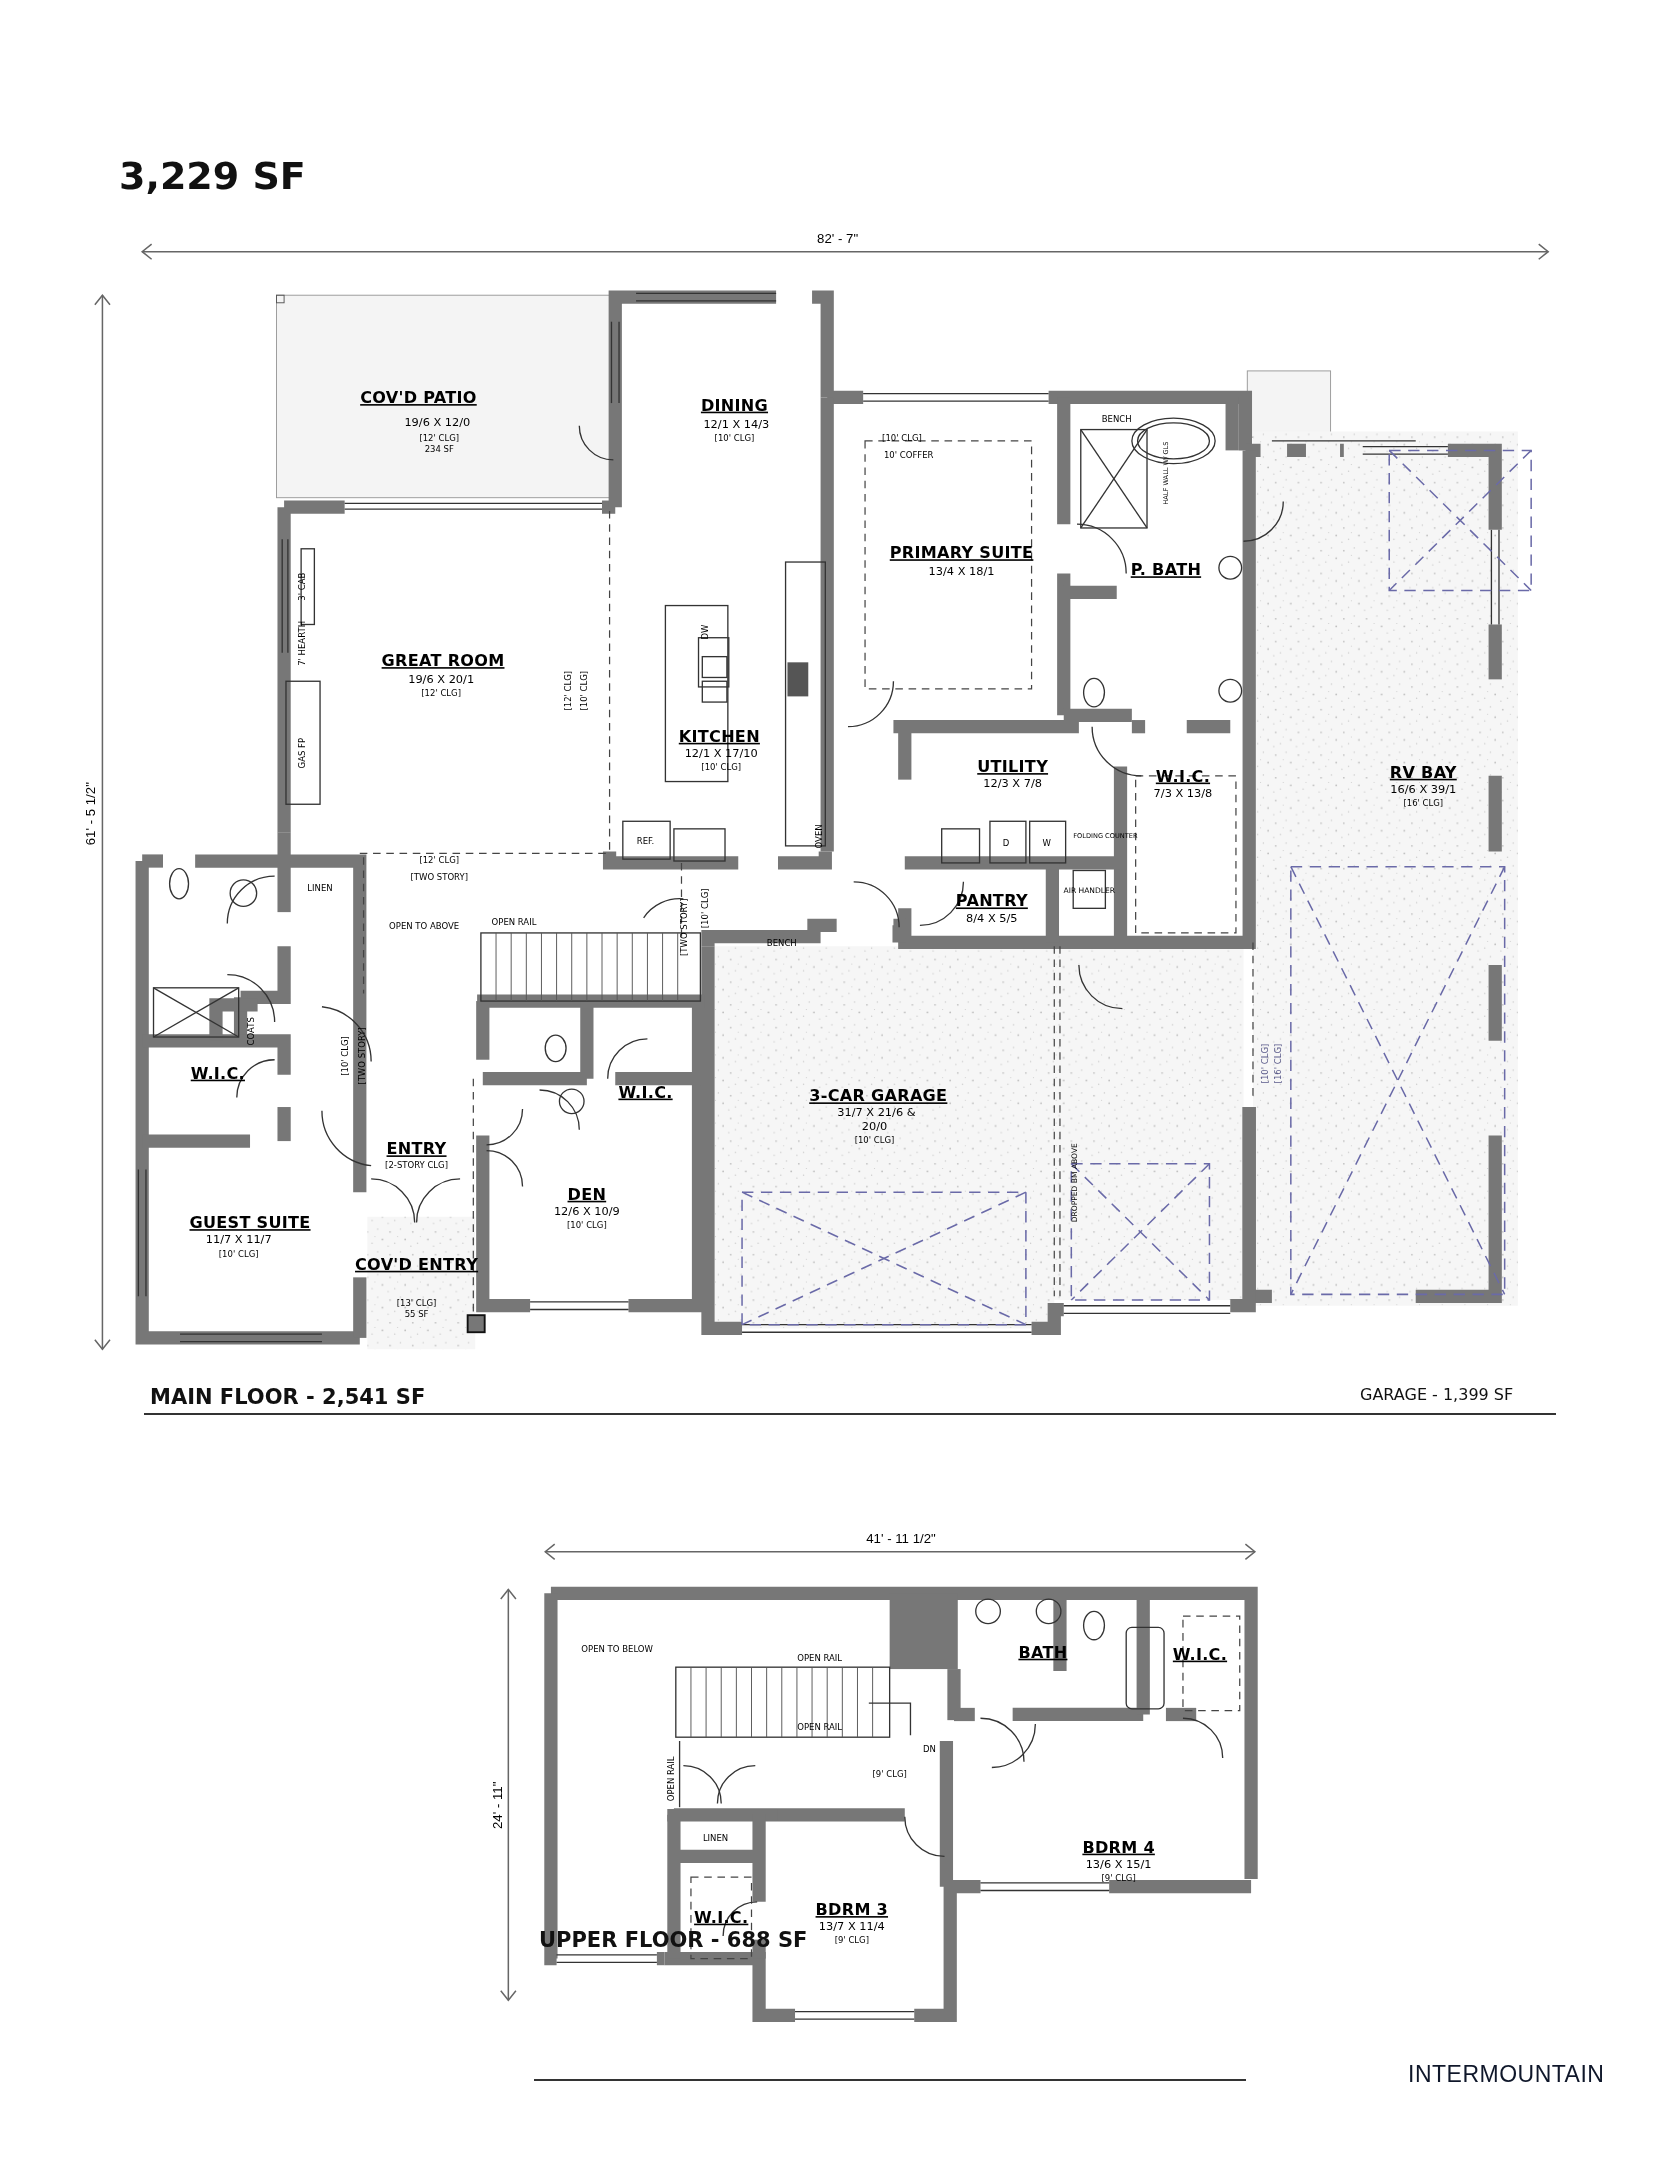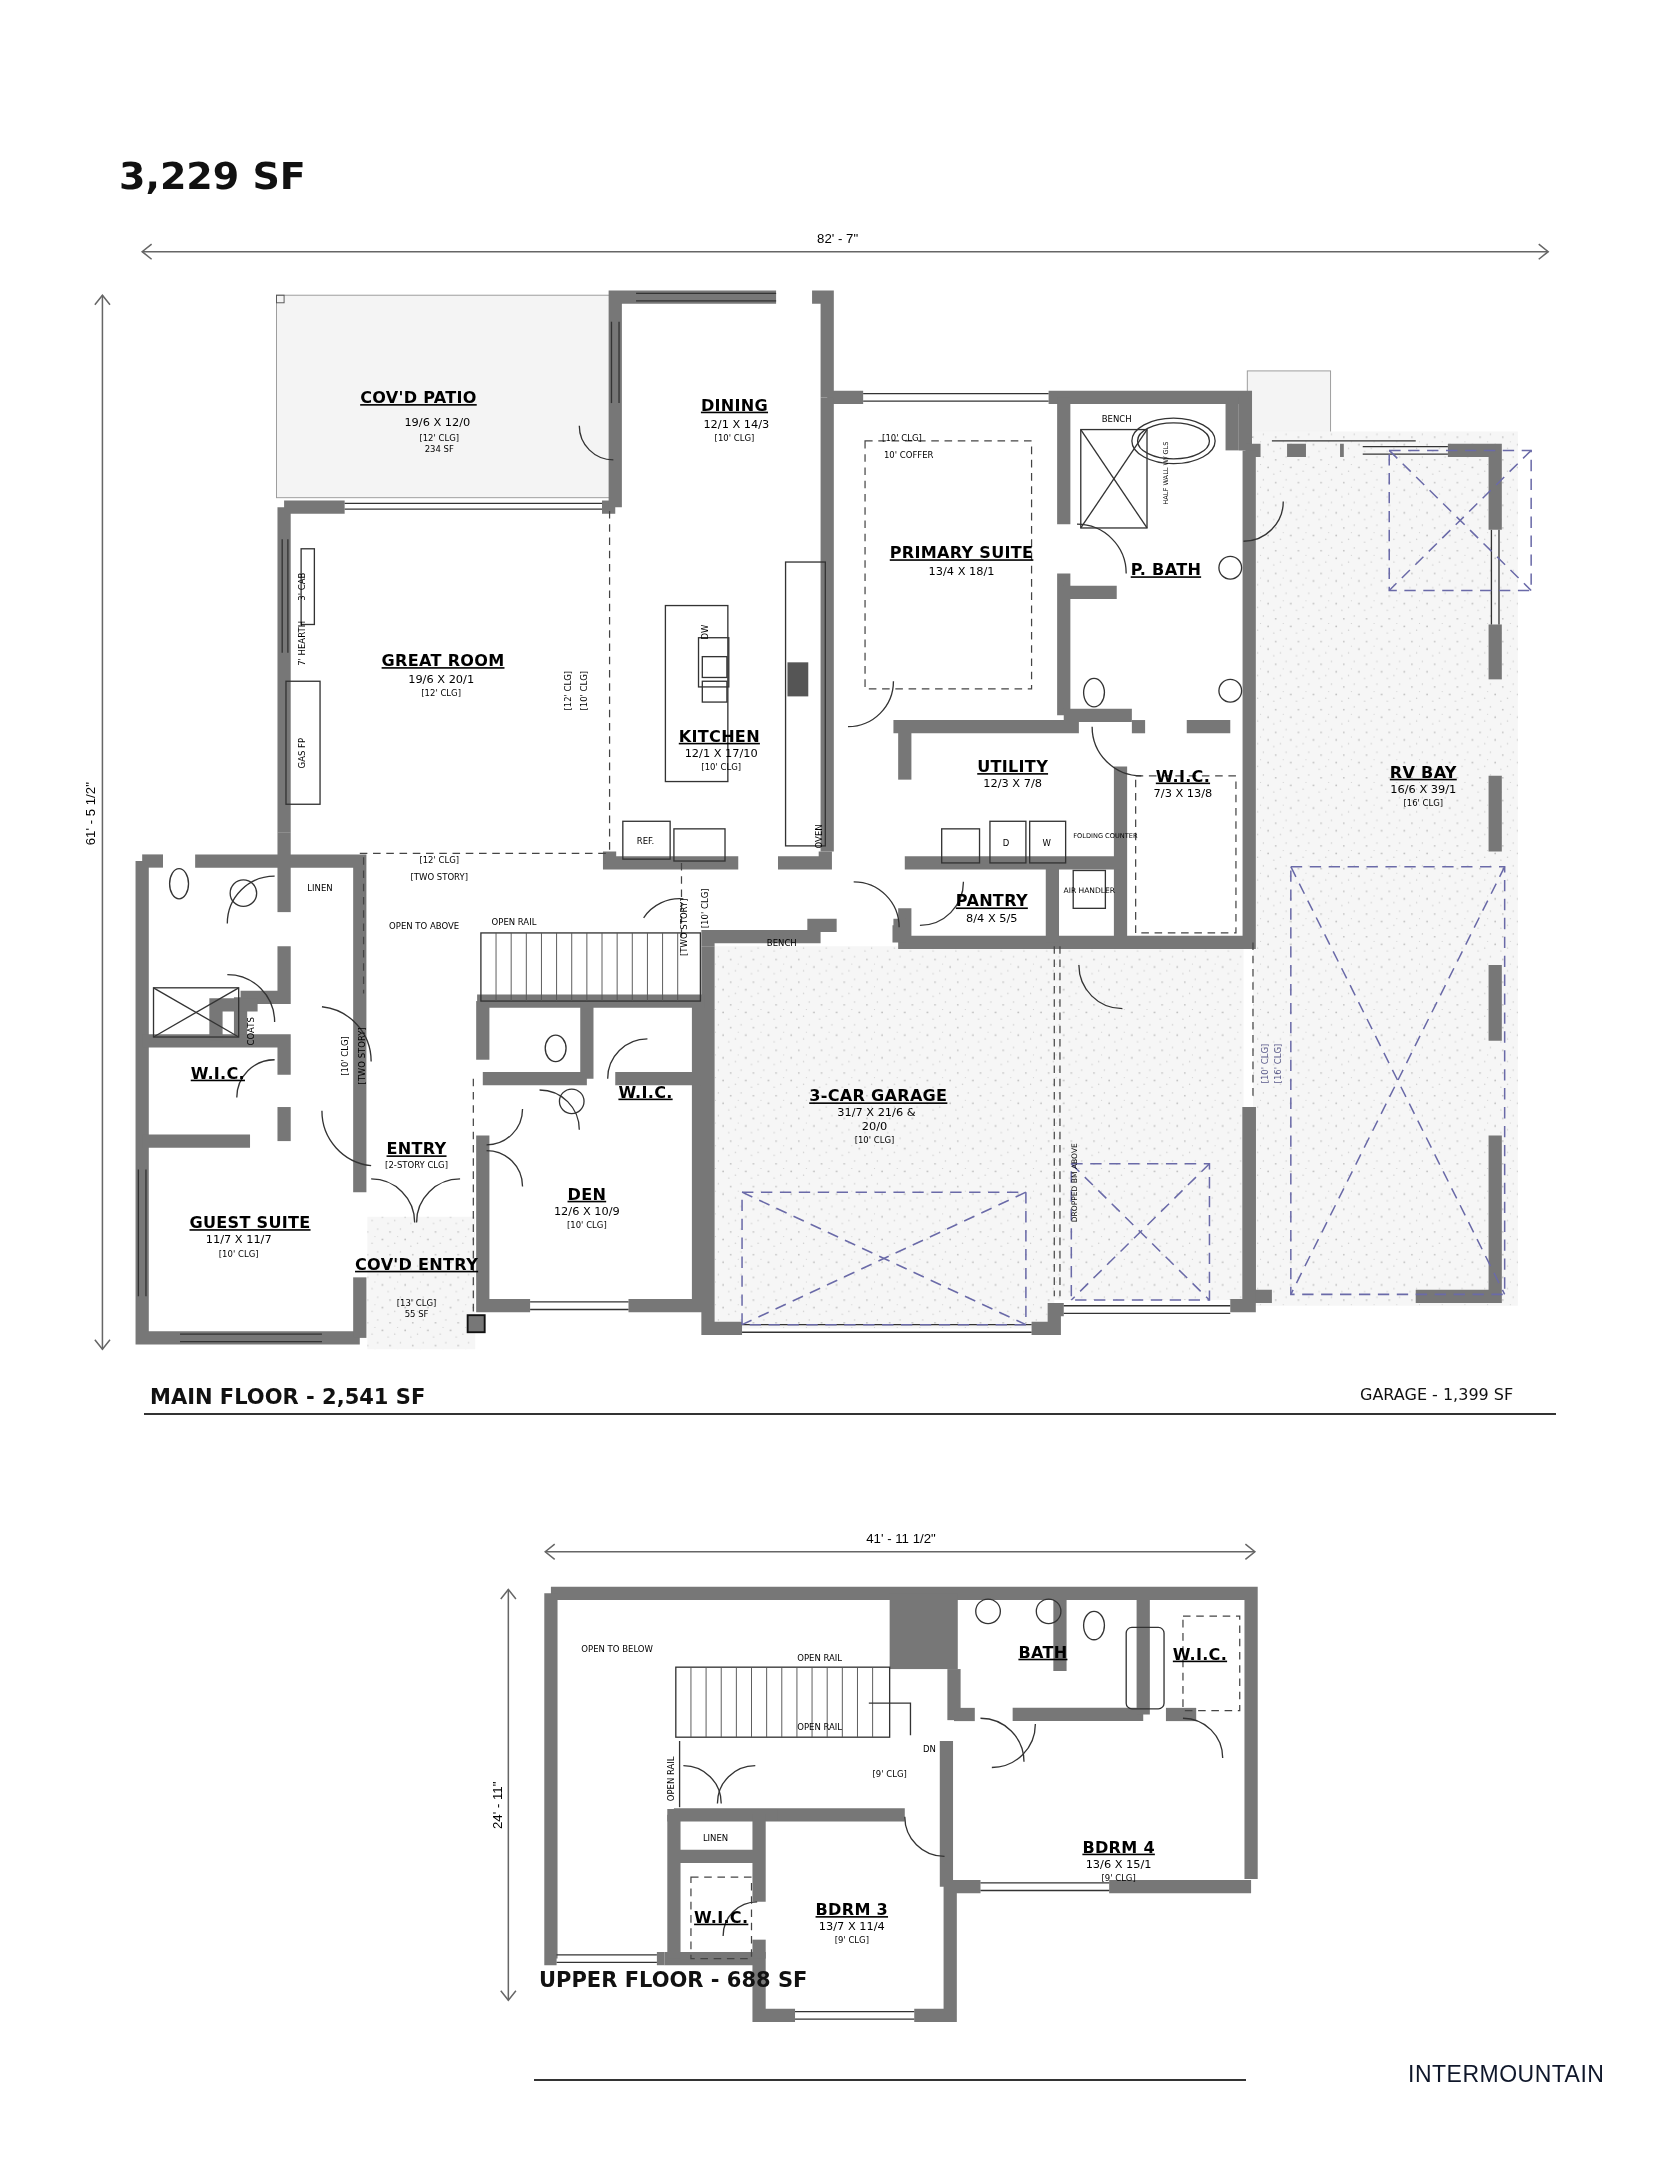--- a/index.html
+++ b/index.html
@@ -481,17 +481,17 @@
   </g>
   <g>
     <text class="room-title" x="762" y="2032">W.I.C.</text>
   </g>
 </svg>
 
 <div class="caption" style="left:150px;top:1385px;">MAIN FLOOR - 2,541 SF</div>
 <div class="caption" style="left:1332px;top:1385px;font-size:16px;font-weight:normal;margin-left:28px;">GARAGE - 1,399 SF</div>
 <div class="rule" style="left:144px;top:1413px;width:1412px;"></div>
 
-<div class="caption" style="left:539px;top:1968px;">UPPER FLOOR - 688 SF</div>
+<div class="caption" style="left:539px;top:1928px;">UPPER FLOOR - 688 SF</div>
 <div class="rule" style="left:534px;top:2079px;width:712px;"></div>
 
 <div class="watermark" style="left:1408px;top:2061px;">INTERMOUNTAIN</div>
 
 
 </body></html>

